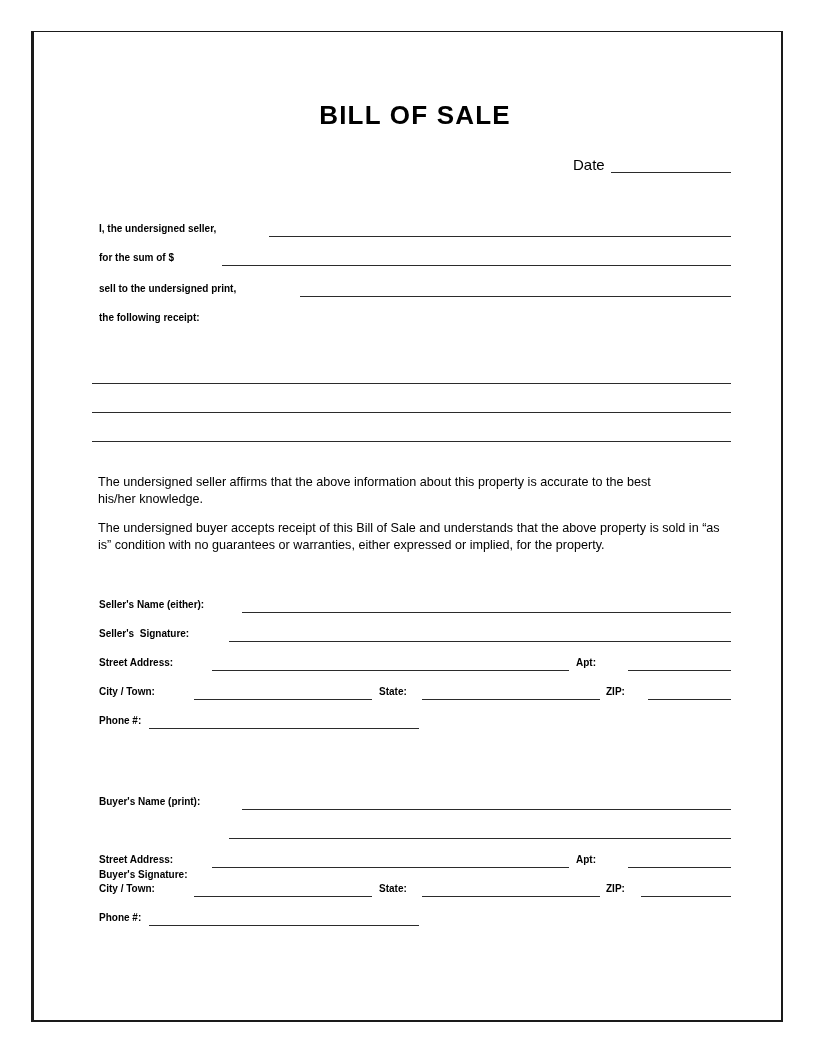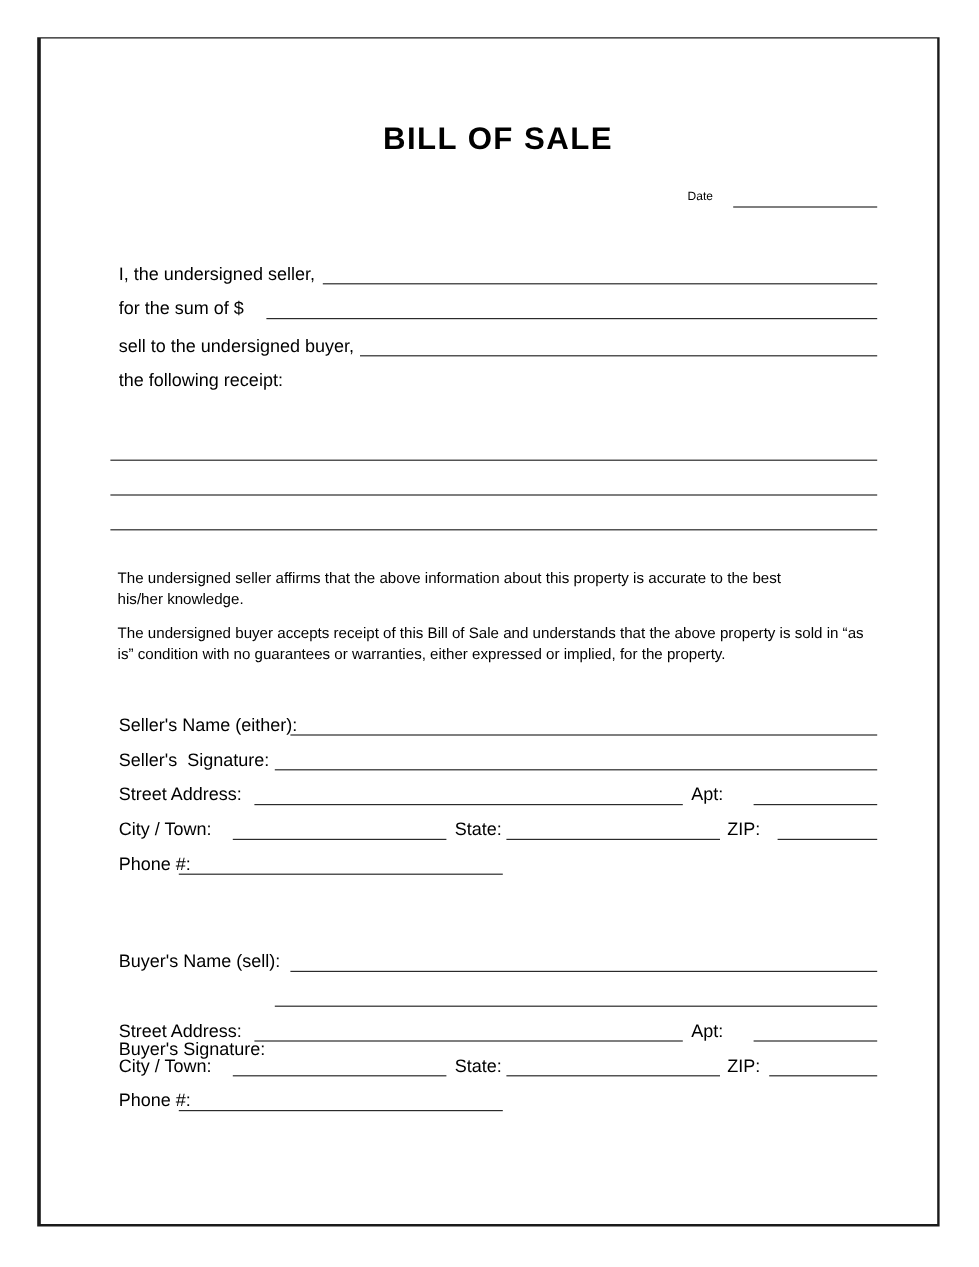--- a/index.html
+++ b/index.html
@@ -59,37 +59,38 @@
   
   .rule {
     position: absolute;
     height: 0;
     border-bottom: 1.3px solid #2b2b2b;
   }
 
   
   .lbl {
     position: absolute;
-    font-size: 15px;
+    font-size: 10px;
     line-height: 16px;
     white-space: pre;
+    font-weight: bold;
   }
 
   
   .para {
     position: absolute;
     font-size: 12.6px;
     line-height: 16.5px;
     width: 628px;
   }
 
   
   #date-label {
     position: absolute;
-    font-size: 10px;
+    font-size: 15px;
     line-height: 16px;
   }
 </style>
 </head>
 <body>
 
 <div id="page-frame"></div>
 
 <div id="content">
 
@@ -97,21 +98,21 @@
 
   <div id="date-label" style="left:569px; top:157px;">Date</div>
   <div class="rule" style="left:607px; top:172px; width:120px;"></div>
 
   <div class="lbl" style="left:95px; top:221px;">I, the undersigned seller,</div>
   <div class="rule" style="left:265px; top:236px; width:462px;"></div>
 
   <div class="lbl" style="left:95px; top:250px;">for the sum of $</div>
   <div class="rule" style="left:218px; top:265px; width:509px;"></div>
 
-  <div class="lbl" style="left:95px; top:281px;">sell to the undersigned buyer,</div>
+  <div class="lbl" style="left:95px; top:281px;">sell to the undersigned print,</div>
   <div class="rule" style="left:296px; top:296px; width:431px;"></div>
 
   <div class="lbl" style="left:95px; top:310px;">the following receipt:</div>
 
   <div class="rule" style="left:88px; top:383px; width:639px;"></div>
   <div class="rule" style="left:88px; top:412px; width:639px;"></div>
   <div class="rule" style="left:88px; top:441px; width:639px;"></div>
 
   <div class="para" style="left:94px; top:474px; width:592px;">The undersigned seller affirms that the above information about this property is accurate to the best his/her knowledge.</div>
 
@@ -131,21 +132,21 @@
   <div class="lbl" style="left:95px; top:684px;">City / Town:</div>
   <div class="rule" style="left:190px; top:699px; width:178px;"></div>
   <div class="lbl" style="left:375px; top:684px;">State:</div>
   <div class="rule" style="left:418px; top:699px; width:178px;"></div>
   <div class="lbl" style="left:602px; top:684px;">ZIP:</div>
   <div class="rule" style="left:644px; top:699px; width:83px;"></div>
 
   <div class="lbl" style="left:95px; top:713px;">Phone #:</div>
   <div class="rule" style="left:145px; top:728px; width:270px;"></div>
 
-  <div class="lbl" style="left:95px; top:794px;">Buyer's Name (sell):</div>
+  <div class="lbl" style="left:95px; top:794px;">Buyer's Name (print):</div>
   <div class="rule" style="left:238px; top:809px; width:489px;"></div>
 
   <div class="lbl" style="left:95px; top:823px;margin-top:44px;">Buyer's Signature:</div>
   <div class="rule" style="left:225px; top:838px; width:502px;"></div>
 
   <div class="lbl" style="left:95px; top:852px;">Street Address:</div>
   <div class="rule" style="left:208px; top:867px; width:357px;"></div>
   <div class="lbl" style="left:572px; top:852px;">Apt:</div>
   <div class="rule" style="left:624px; top:867px; width:103px;"></div>
 

